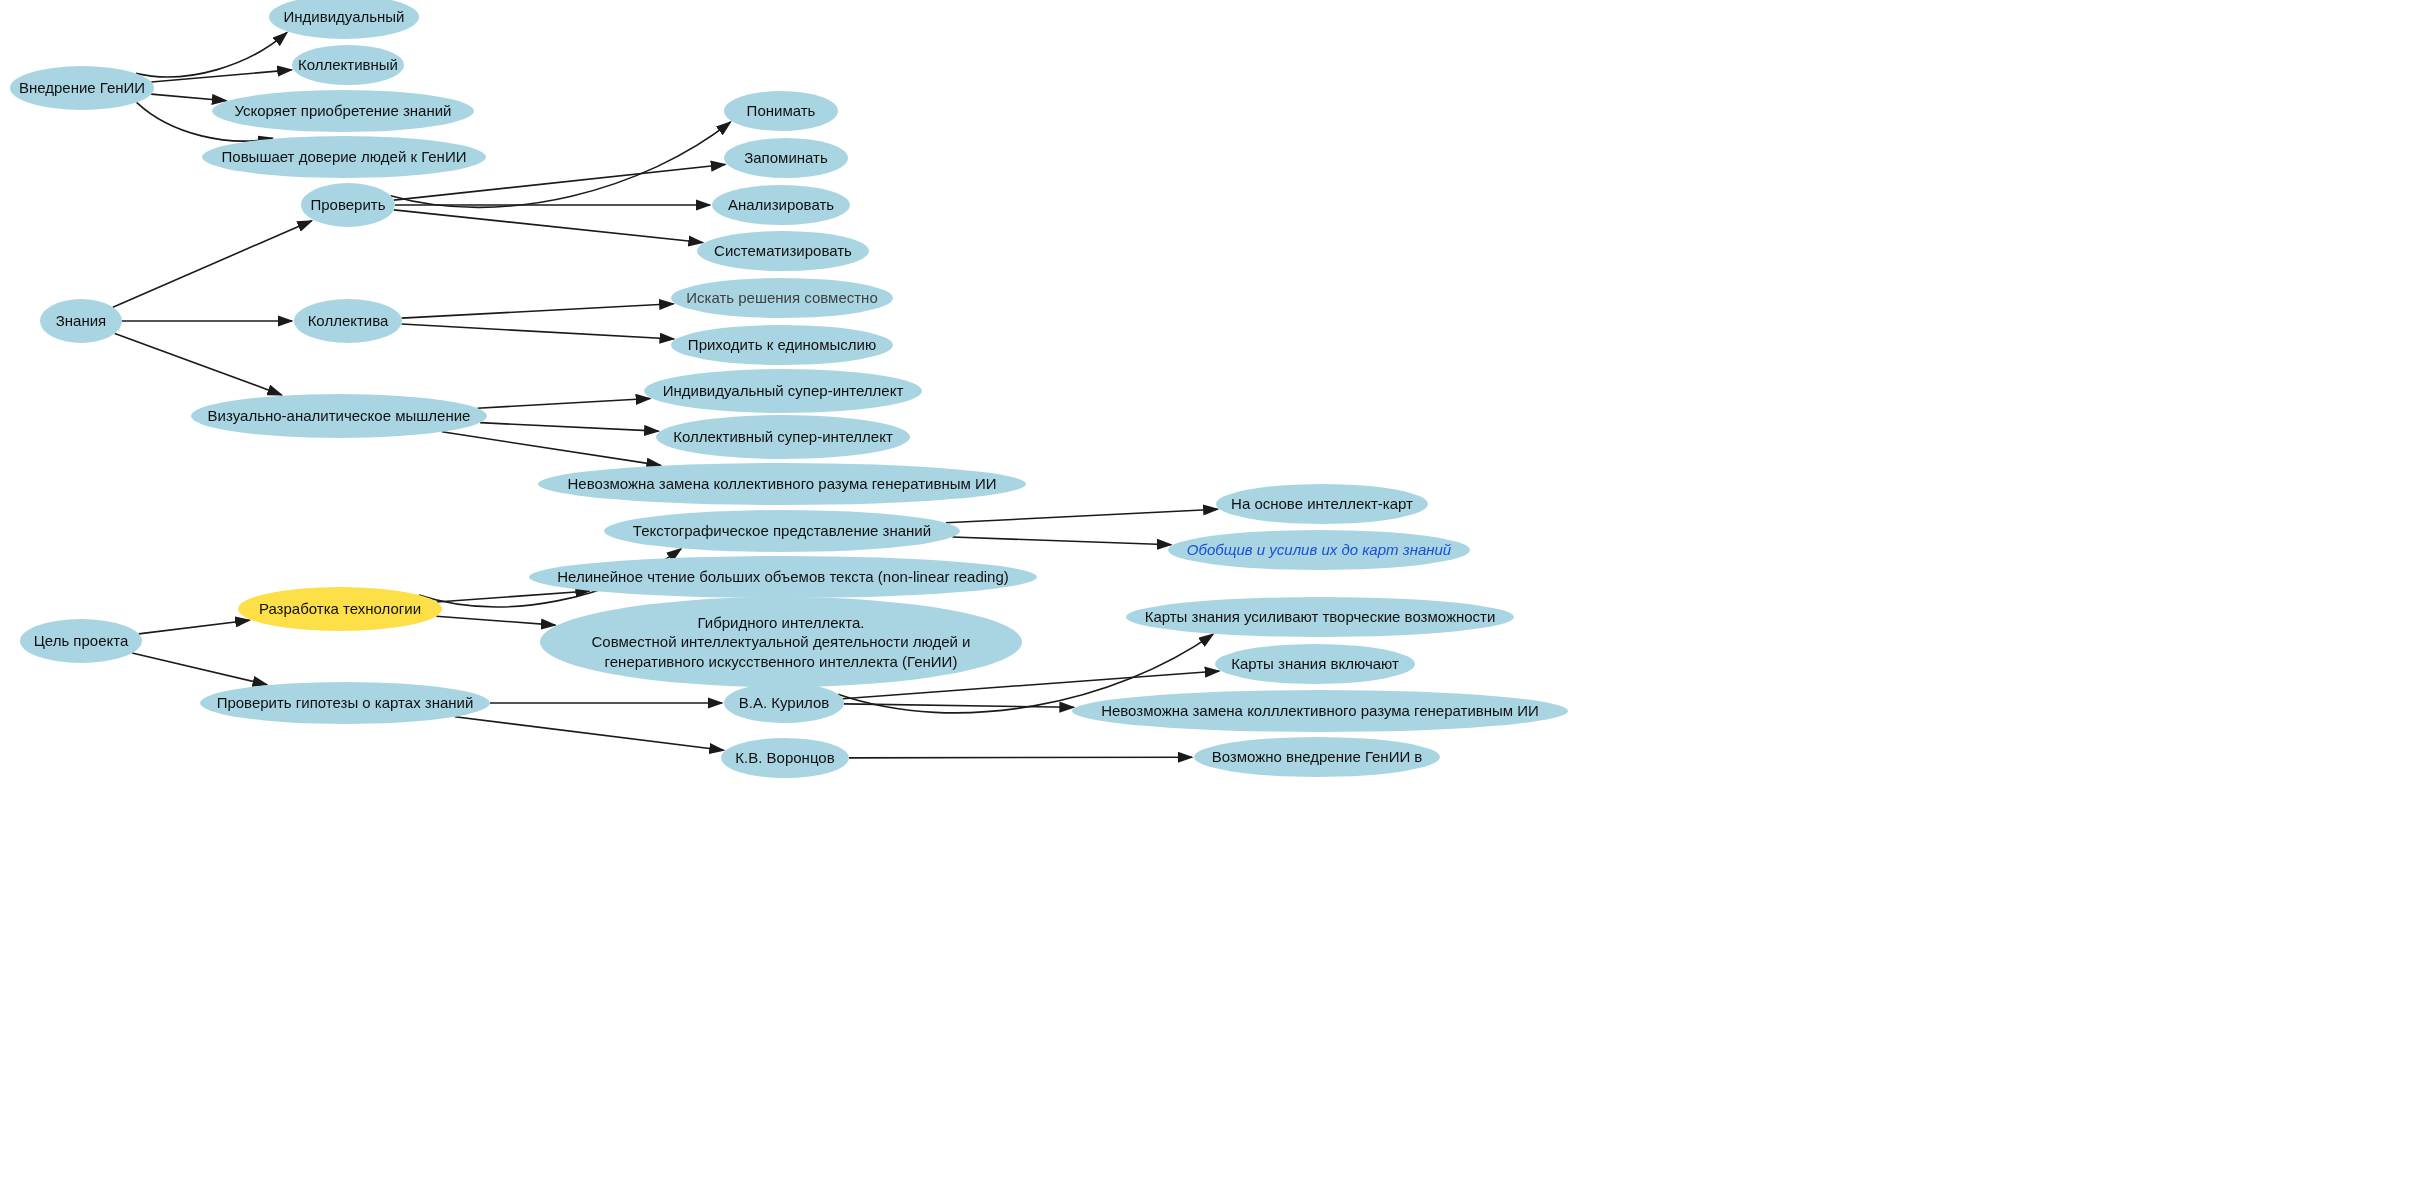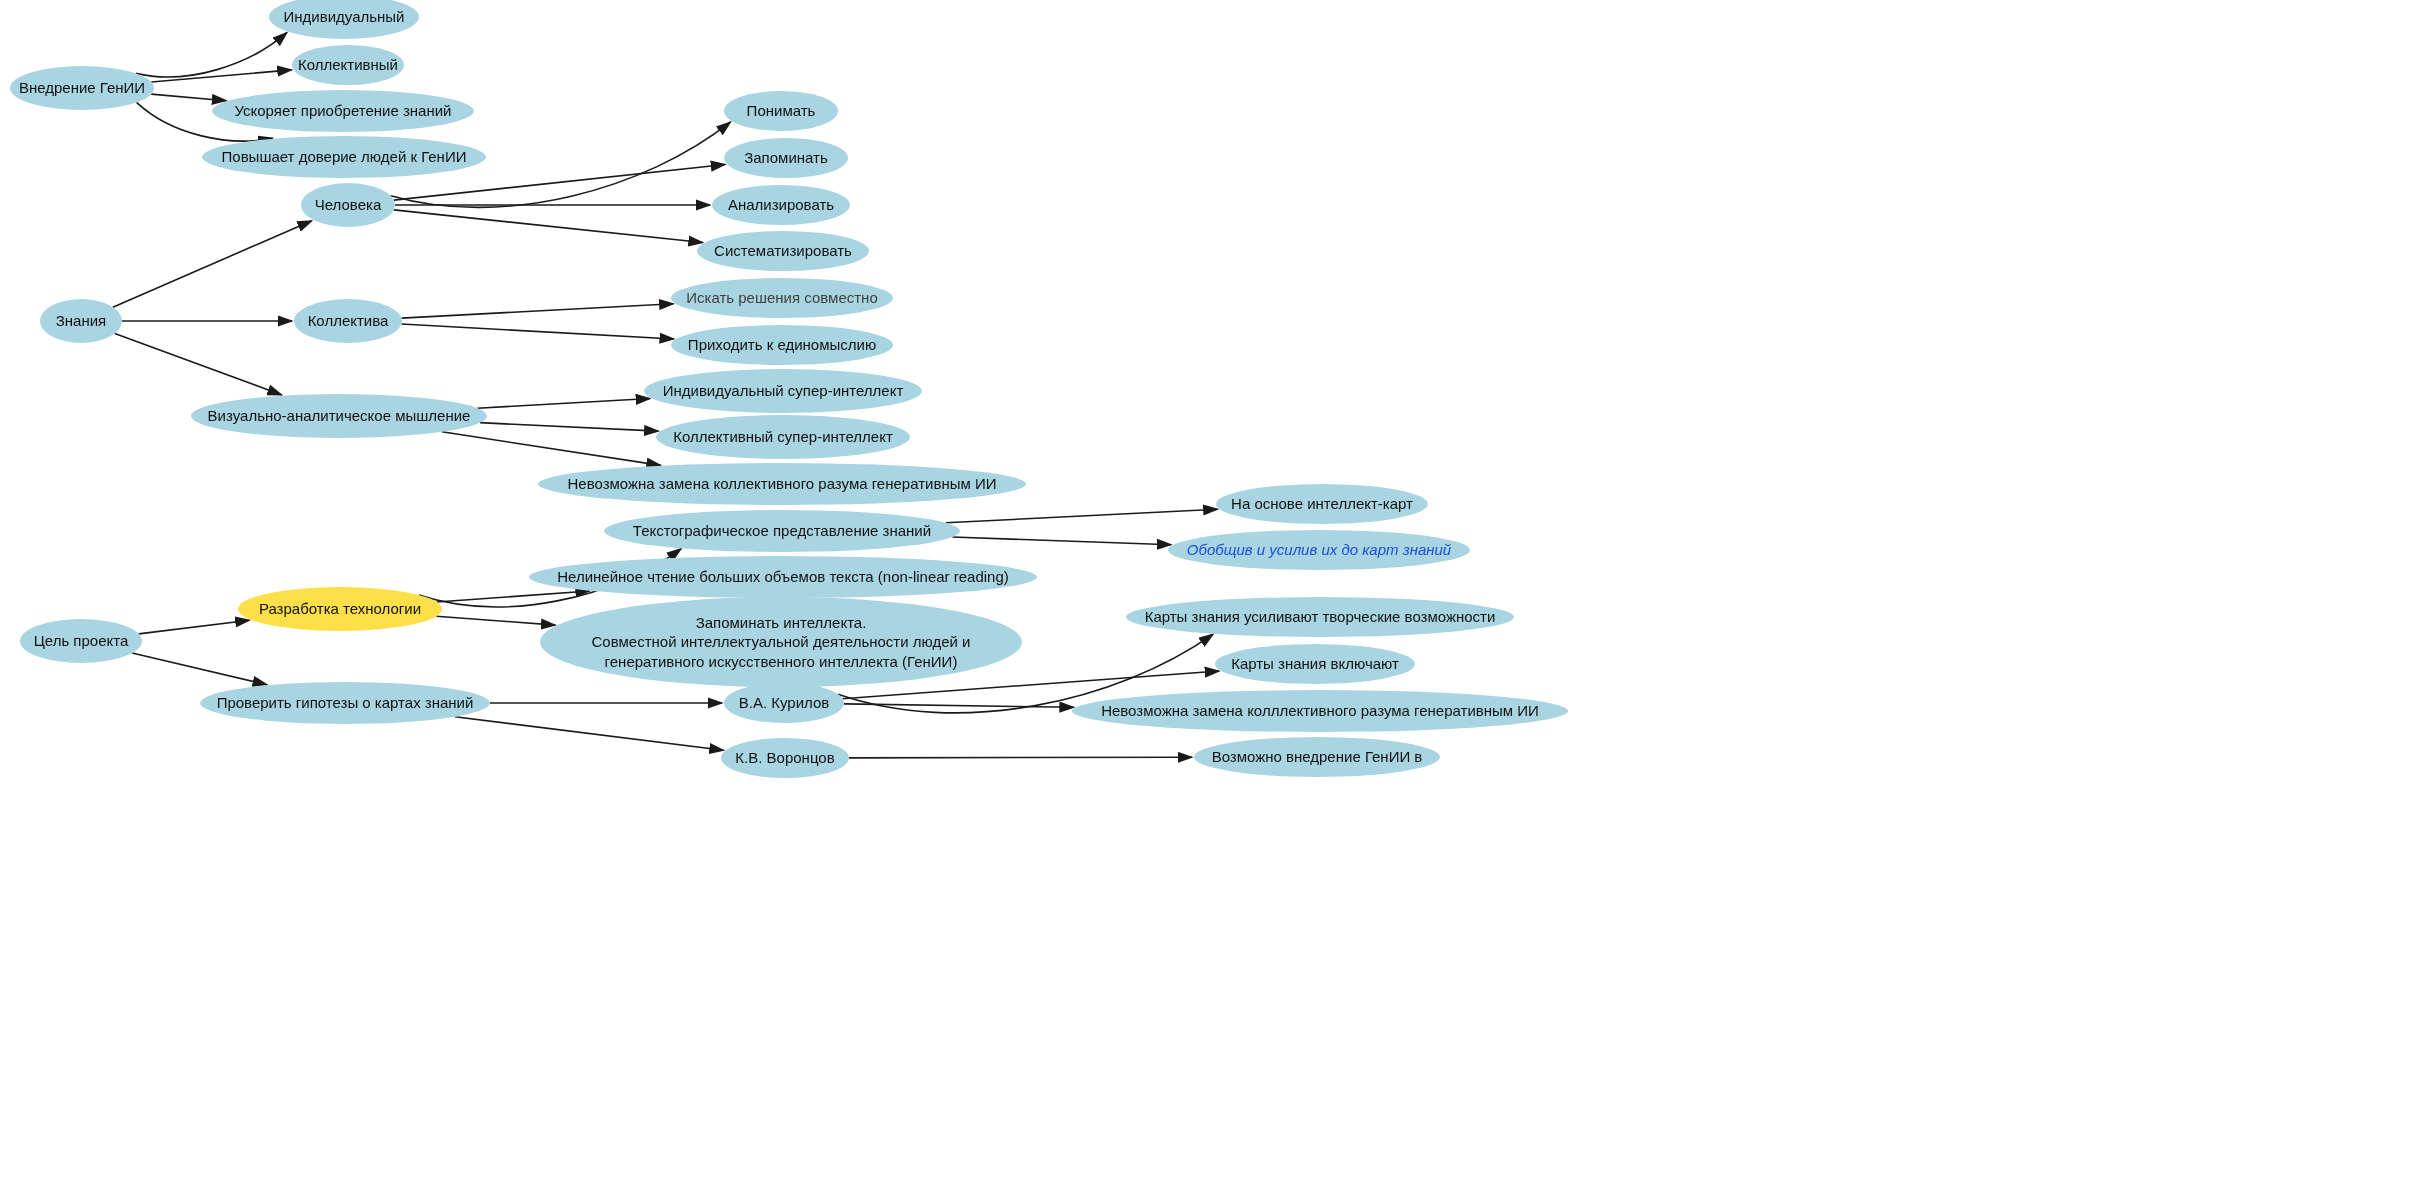--- a/index.html
+++ b/index.html
@@ -94,39 +94,39 @@
         <path d="M 843.9399432647141 703.8946260188764 L 1073.7651676272797 707.3248532481683" fill="none" stroke="#1a1a1a" stroke-width="1.6" marker-end="url(#arrowhead)"></path>
         <path d="M 848.9988422497438 757.8797014243426 L 1192.0082213898293 757.2349469522748" fill="none" stroke="#1a1a1a" stroke-width="1.6" marker-end="url(#arrowhead)"></path>
       </g>
   </svg>
   <div id="node-layer">
       <div class="node" style="left: 10px; top: 66px; width: 144px; height: 44px; background: rgb(169, 213, 227); color: rgb(17, 17, 17); font-size: 15px; justify-content: center;"><span class="node-label">Внедрение ГенИИ</span></div>
       <div class="node" style="left: 269px; top: -5px; width: 150px; height: 44px; background: rgb(169, 213, 227); color: rgb(17, 17, 17); font-size: 15px;"><span class="node-label">Индивидуальный</span></div>
       <div class="node" style="left: 292px; top: 45px; width: 112px; height: 40px; background: rgb(169, 213, 227); color: rgb(17, 17, 17); font-size: 15px;"><span class="node-label">Коллективный</span></div>
       <div class="node" style="left: 212px; top: 90px; width: 262px; height: 42px; background: rgb(169, 213, 227); color: rgb(17, 17, 17); font-size: 15px;"><span class="node-label">Ускоряет приобретение знаний</span></div>
       <div class="node" style="left: 202px; top: 136px; width: 284px; height: 42px; background: rgb(169, 213, 227); color: rgb(17, 17, 17); font-size: 15px;"><span class="node-label">Повышает доверие людей к ГенИИ</span></div>
-      <div class="node" style="left: 301px; top: 183px; width: 94px; height: 44px; background: rgb(169, 213, 227); color: rgb(17, 17, 17); font-size: 15px;"><span class="node-label">Человека</span></div>
+      <div class="node" style="left: 301px; top: 183px; width: 94px; height: 44px; background: rgb(169, 213, 227); color: rgb(17, 17, 17); font-size: 15px;"><span class="node-label">Проверить</span></div>
       <div class="node" style="left: 724px; top: 91px; width: 114px; height: 40px; background: rgb(169, 213, 227); color: rgb(17, 17, 17); font-size: 15px;"><span class="node-label">Понимать</span></div>
       <div class="node" style="left: 724px; top: 138px; width: 124px; height: 40px; background: rgb(169, 213, 227); color: rgb(17, 17, 17); font-size: 15px;"><span class="node-label">Запоминать</span></div>
       <div class="node" style="left: 712px; top: 185px; width: 138px; height: 40px; background: rgb(169, 213, 227); color: rgb(17, 17, 17); font-size: 15px;"><span class="node-label">Анализировать</span></div>
       <div class="node" style="left: 697px; top: 231px; width: 172px; height: 40px; background: rgb(169, 213, 227); color: rgb(17, 17, 17); font-size: 15px;"><span class="node-label">Систематизировать</span></div>
       <div class="node" style="left: 40px; top: 299px; width: 82px; height: 44px; background: rgb(169, 213, 227); color: rgb(17, 17, 17); font-size: 15px;"><span class="node-label">Знания</span></div>
       <div class="node" style="left: 294px; top: 299px; width: 108px; height: 44px; background: rgb(169, 213, 227); color: rgb(17, 17, 17); font-size: 15px;"><span class="node-label">Коллектива</span></div>
       <div class="node" style="left: 671px; top: 278px; width: 222px; height: 40px; background: rgb(169, 213, 227); color: #404040; font-size: 15px;"><span class="node-label">Искать решения совместно</span></div>
       <div class="node" style="left: 671px; top: 325px; width: 222px; height: 40px; background: rgb(169, 213, 227); color: rgb(17, 17, 17); font-size: 15px;"><span class="node-label">Приходить к единомыслию</span></div>
       <div class="node" style="left: 644px; top: 369px; width: 278px; height: 44px; background: rgb(169, 213, 227); color: rgb(17, 17, 17); font-size: 15px;"><span class="node-label">Индивидуальный супер-интеллект</span></div>
       <div class="node" style="left: 191px; top: 394px; width: 296px; height: 44px; background: rgb(169, 213, 227); color: rgb(17, 17, 17); font-size: 15px;"><span class="node-label">Визуально-аналитическое мышление</span></div>
       <div class="node" style="left: 656px; top: 415px; width: 254px; height: 44px; background: rgb(169, 213, 227); color: rgb(17, 17, 17); font-size: 15px;"><span class="node-label">Коллективный супер-интеллект</span></div>
       <div class="node" style="left: 604px; top: 510px; width: 356px; height: 42px; background: rgb(169, 213, 227); color: rgb(17, 17, 17); font-size: 15px;"><span class="node-label">Текстографическое представление знаний</span></div>
       <div class="node" style="left: 538px; top: 463px; width: 488px; height: 42px; background: rgb(169, 213, 227); color: rgb(17, 17, 17); font-size: 15px;"><span class="node-label">Невозможна замена коллективного разума генеративным ИИ</span></div>
       <div class="node" style="left: 1216px; top: 484px; width: 212px; height: 40px; background: rgb(169, 213, 227); color: rgb(17, 17, 17); font-size: 15px;"><span class="node-label">На основе интеллект-карт</span></div>
       <div class="node" style="left: 1168px; top: 530px; width: 302px; height: 40px; background: rgb(169, 213, 227); color: #1d4ed8; font-size: 15px; font-style: italic;"><span class="node-label">Обобщив и усилив их до карт знаний</span></div>
       <div class="node" style="left: 529px; top: 556px; width: 508px; height: 42px; background: rgb(169, 213, 227); color: rgb(17, 17, 17); font-size: 15px;"><span class="node-label">Нелинейное чтение больших объемов текста (non-linear reading)</span></div>
       <div class="node" style="left: 238px; top: 587px; width: 204px; height: 44px; background: #fde047; color: rgb(17, 17, 17); font-size: 15px;"><span class="node-label">Разработка технологии</span></div>
-      <div class="node" style="left: 540px; top: 597px; width: 482px; height: 90px; background: rgb(169, 213, 227); color: rgb(17, 17, 17); font-size: 15px;"><span class="node-label">Запоминать интеллекта.
+      <div class="node" style="left: 540px; top: 597px; width: 482px; height: 90px; background: rgb(169, 213, 227); color: rgb(17, 17, 17); font-size: 15px;"><span class="node-label">Гибридного интеллекта.
 Совместной интеллектуальной деятельности людей и
 генеративного искусственного интеллекта (ГенИИ)</span></div>
       <div class="node" style="left: 1126px; top: 597px; width: 388px; height: 40px; background: rgb(169, 213, 227); color: rgb(17, 17, 17); font-size: 15px;"><span class="node-label">Карты знания усиливают творческие возможности</span></div>
       <div class="node" style="left: 20px; top: 619px; width: 122px; height: 44px; background: rgb(169, 213, 227); color: rgb(17, 17, 17); font-size: 15px;"><span class="node-label">Цель проекта</span></div>
       <div class="node" style="left: 1215px; top: 644px; width: 200px; height: 40px; background: rgb(169, 213, 227); color: rgb(17, 17, 17); font-size: 15px;"><span class="node-label">Карты знания включают</span></div>
       <div class="node" style="left: 200px; top: 682px; width: 290px; height: 42px; background: rgb(169, 213, 227); color: rgb(17, 17, 17); font-size: 15px;"><span class="node-label">Проверить гипотезы о картах знаний</span></div>
       <div class="node" style="left: 724px; top: 683px; width: 120px; height: 40px; background: rgb(169, 213, 227); color: rgb(17, 17, 17); font-size: 15px;"><span class="node-label">В.А. Курилов</span></div>
       <div class="node" style="left: 1072px; top: 690px; width: 496px; height: 42px; background: rgb(169, 213, 227); color: rgb(17, 17, 17); font-size: 15px;"><span class="node-label">Невозможна замена колллективного разума генеративным ИИ</span></div>
       <div class="node" style="left: 721px; top: 738px; width: 128px; height: 40px; background: rgb(169, 213, 227); color: rgb(17, 17, 17); font-size: 15px;"><span class="node-label">К.В. Воронцов</span></div>
       <div class="node" style="left: 1194px; top: 737px; width: 246px; height: 40px; background: rgb(169, 213, 227); color: rgb(17, 17, 17); font-size: 15px;"><span class="node-label">Возможно внедрение ГенИИ в</span></div>

